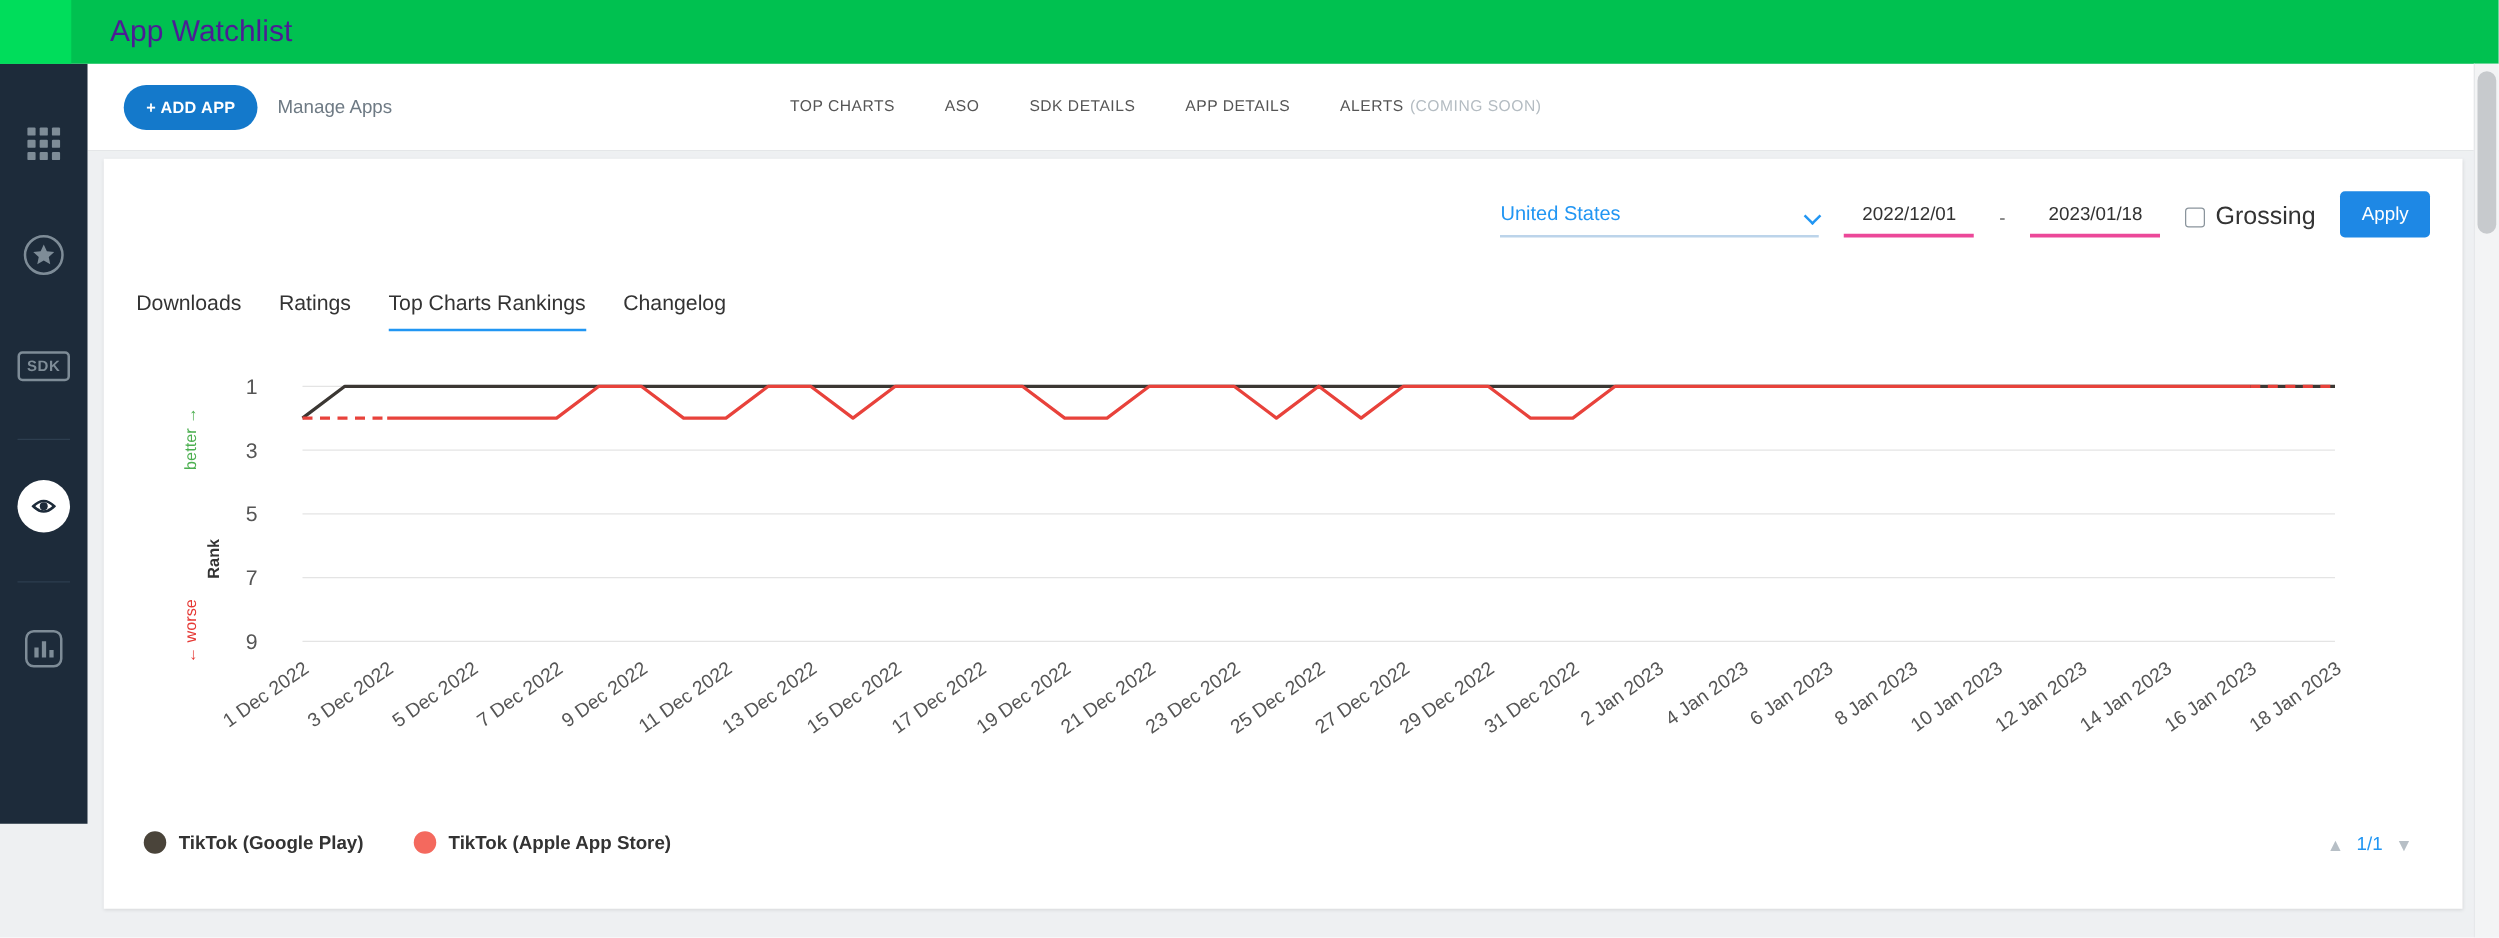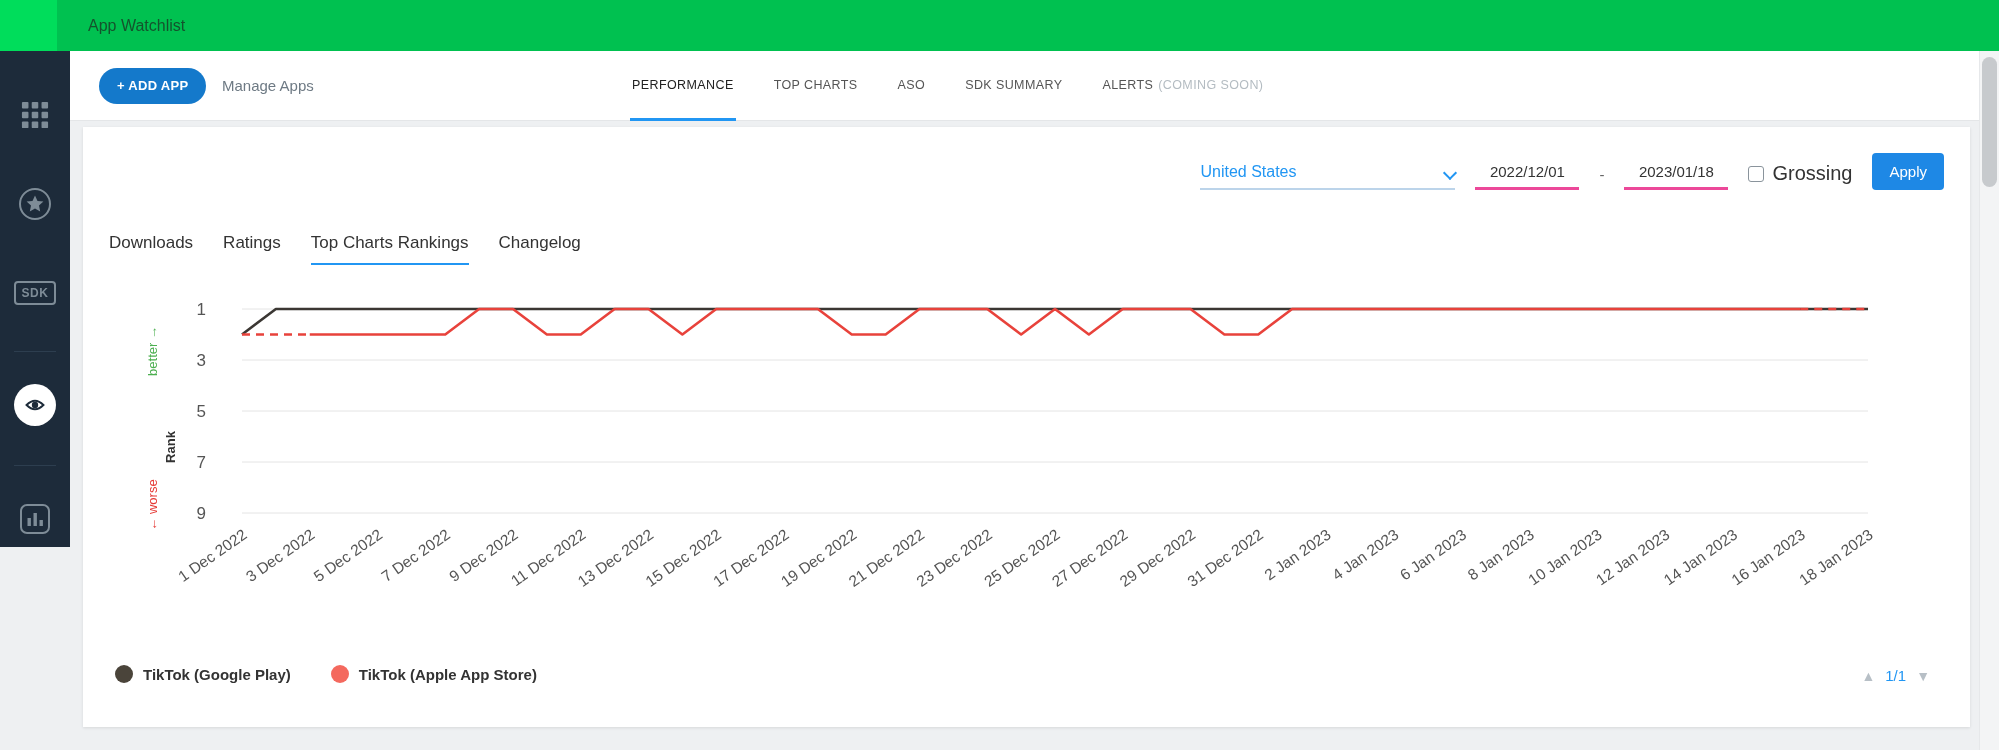--- a/index.html
+++ b/index.html
@@ -5,23 +5,23 @@
   * { box-sizing: border-box; }
   html,body { margin:0; padding:0; }
   body {
     width:1999px; height:750px; position:relative; overflow:hidden;
     background:#eef0f2; font-family:"Liberation Sans", sans-serif;
     -webkit-font-smoothing:antialiased;
   }
   
   .topbar { position:absolute; top:0; left:0; width:1999px; height:51px; background:#00c150; z-index:30; }
   .topbar-logo { position:absolute; top:0; left:0; width:57px; height:51px; background:#00dd5b; }
-  .topbar-title { position:absolute; left:88px; top:0; line-height:51px; color:#14532d; font-size:16px; }
-  
-  .sidebar { position:absolute; left:0; top:51px; width:70px; height:496px; background:#1d2b3a; z-index:25; }
+  .topbar-title { position:absolute; left:88px; top:0; line-height:51px; color:#4c1d95; font-size:24px; }
+  
+  .sidebar { position:absolute; left:0; top:51px; width:70px; height:608px; background:#1d2b3a; z-index:25; }
   .side-item { position:absolute; left:0; width:70px; height:44px; display:flex; align-items:center; justify-content:center; cursor:pointer; }
   .side-divider { position:absolute; left:14px; width:42px; height:1px; background:#2d3e4f; }
   .sdk-badge { border:2px solid #7e8c97; border-radius:4px; padding:3px 6px; font-size:12px; font-weight:bold; color:#7e8c97; letter-spacing:.5px; }
   .eye-wrap { width:42px; height:42px; border-radius:50%; background:#ffffff; display:flex; align-items:center; justify-content:center; }
   
   .toolbar { position:absolute; left:70px; top:51px; width:1929px; height:70px; background:#ffffff; border-bottom:1px solid #e4e6e8; z-index:20;padding-left:24px; }
   .add-app-btn { position:absolute; left:29px; top:17px; height:36px; padding:0 18px; border-radius:18px;
     background:#1479cb; color:#ffffff; font-size:13px; font-weight:bold; letter-spacing:.3px; line-height:36px; cursor:pointer; }
   .manage-apps { position:absolute; left:152px; top:0; line-height:70px; color:#6e7a84; font-size:15px; cursor:pointer; }
   .nav-tabs { position:absolute; left:560px; top:0; height:70px; display:flex; gap:36px; }
@@ -114,24 +114,24 @@
       <rect x="14.5" y="10" width="3.4" height="13" fill="#7e8c97"></rect>
       <rect x="20.5" y="17" width="3.4" height="6" fill="#7e8c97"></rect>
     </svg>
   </div>
 </div>
 
 <div class="toolbar">
   <div class="add-app-btn">+ ADD APP</div>
   <div class="manage-apps">Manage Apps</div>
   <div class="nav-tabs">
-    <div class="nav-tab active">PERFORMANCE</div>
     <div class="nav-tab">TOP CHARTS</div>
     <div class="nav-tab">ASO</div>
-    <div class="nav-tab">SDK SUMMARY</div>
+    <div class="nav-tab">SDK DETAILS</div>
+    <div class="nav-tab">APP DETAILS</div>
     <div class="nav-tab">
       <span>ALERTS</span>
       <span class="muted">(COMING SOON)</span>
     </div>
   </div>
 </div>
 
 <div class="card">
 
   <div class="filters">

